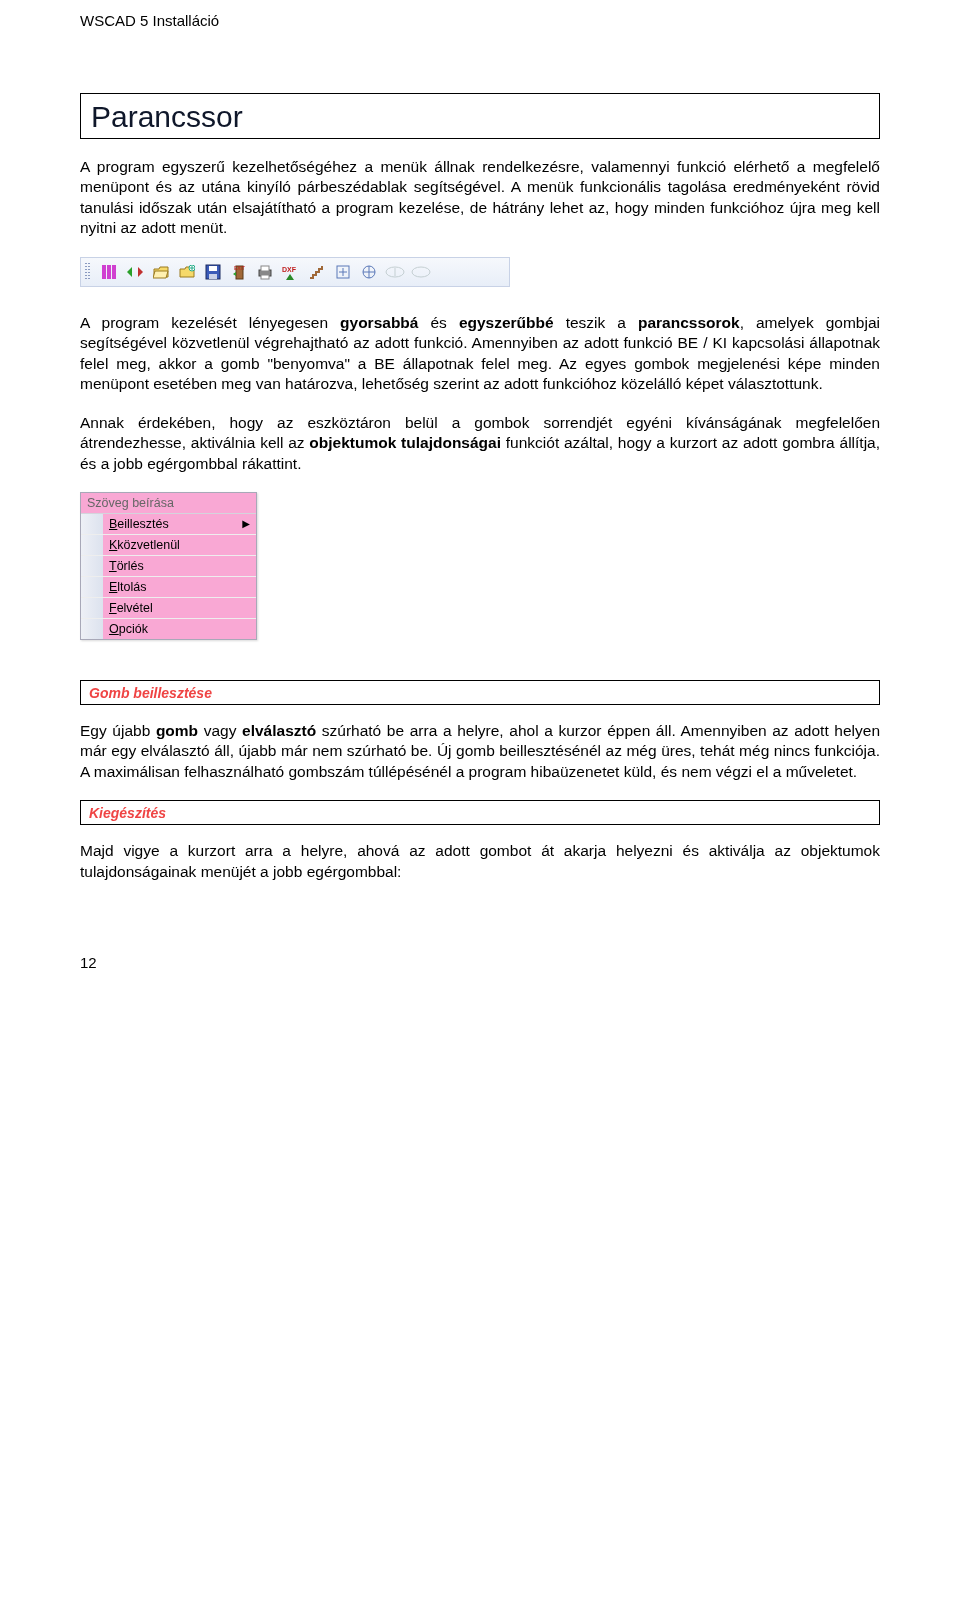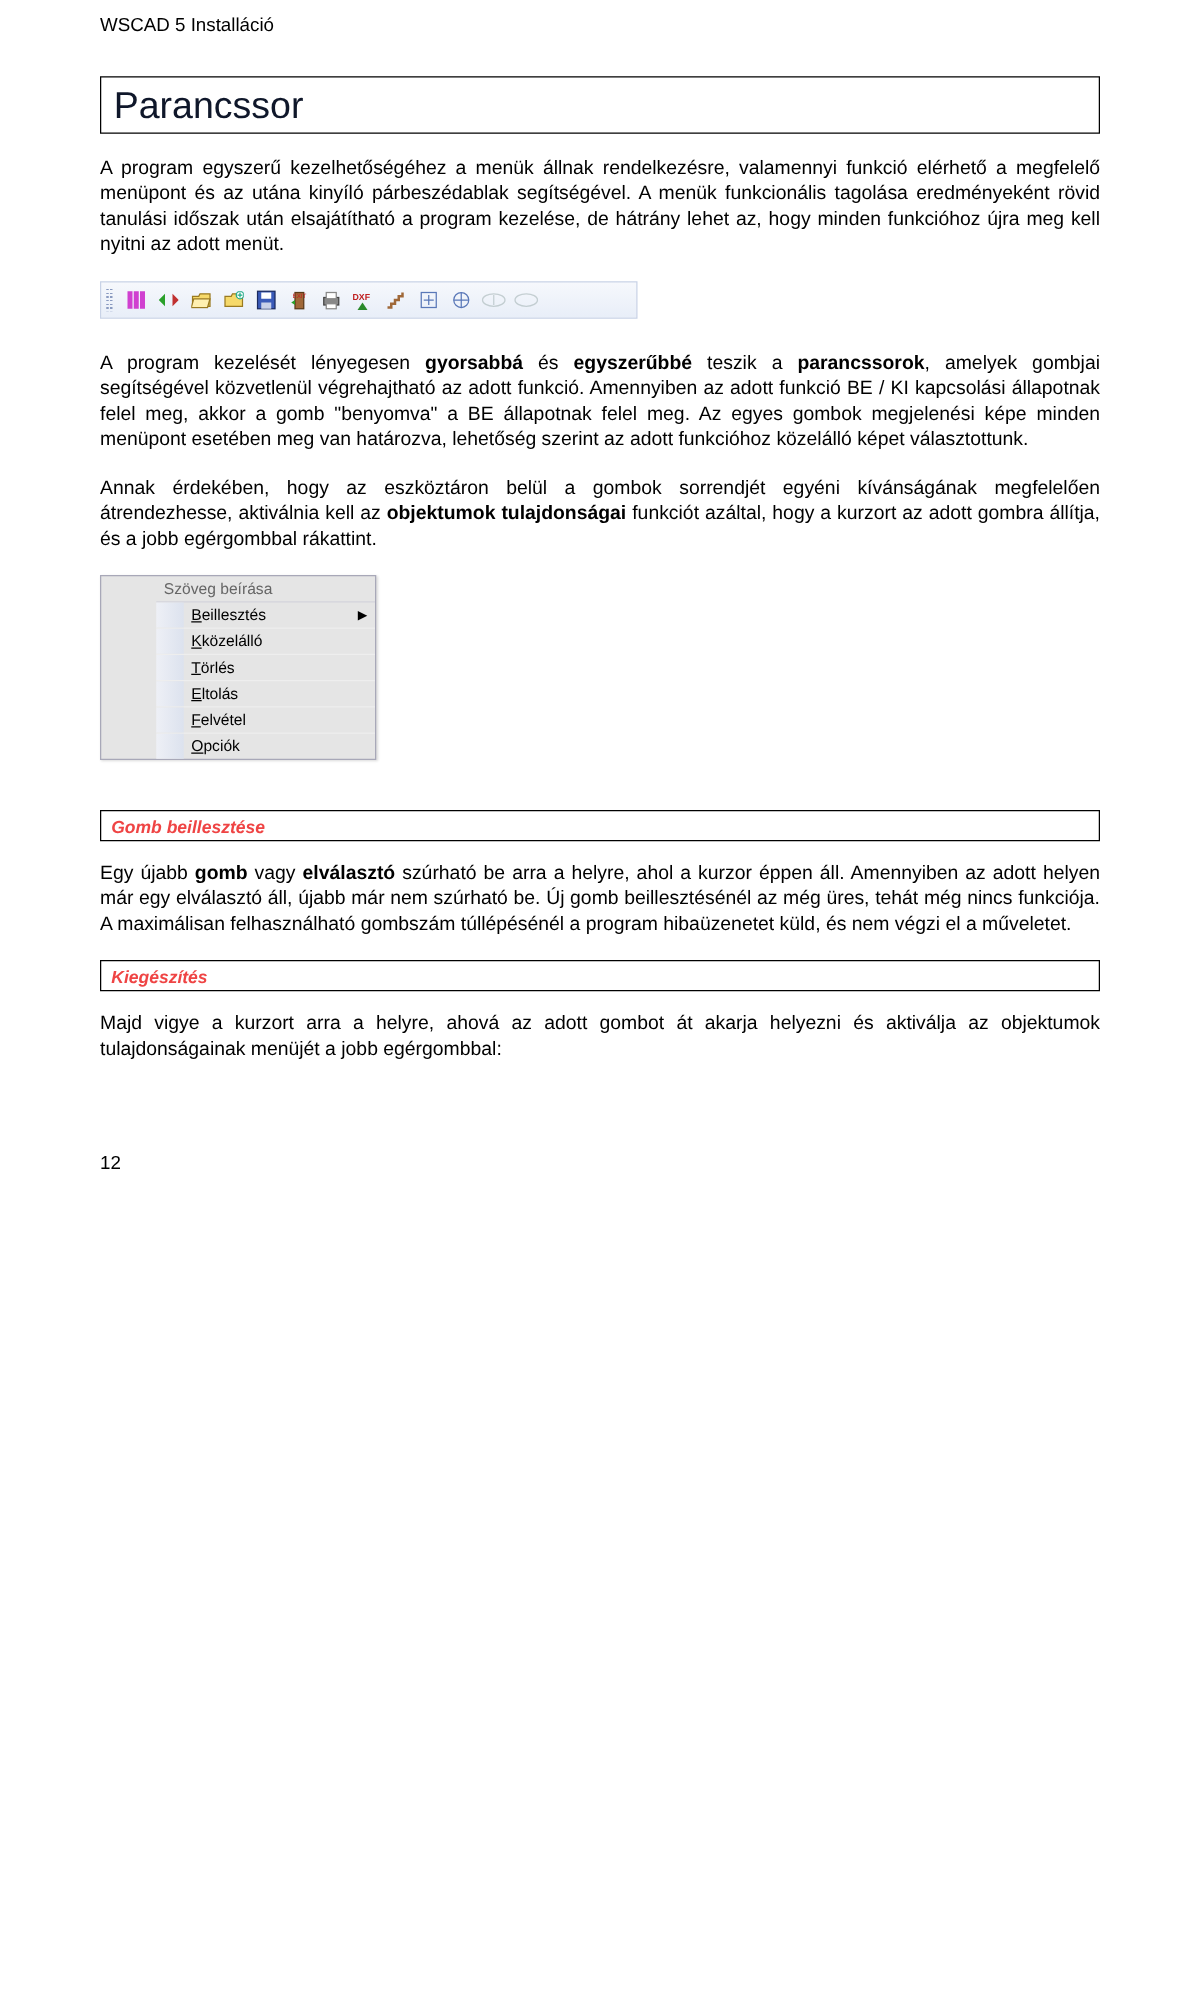--- a/index.html
+++ b/index.html
@@ -10,21 +10,21 @@
     color: #000;
   }
   .page {
     width: 880px;
     margin: 0 auto;
     padding: 12px 40px 40px 40px;
     box-sizing: border-box;
   }
   .doc-header {
     font-size: 15px;
-    margin-bottom: 32px;
+    margin-bottom: 64px;
   }
   .title-box {
     border: 1.5px solid #000;
     padding: 6px 10px 4px 10px;
     margin-bottom: 18px;
   }
   .title-box h1 {
     margin: 0;
     font-size: 30px;
     font-weight: normal;
@@ -63,27 +63,26 @@
     height: 22px;
     display: flex;
     align-items: center;
     justify-content: center;
     font-size: 13px;
     position: relative;
   }
   .tbtn svg { display:block; }
   .ctxmenu {
     border: 1px solid #a8a8b8;
-    background: #e5e5e5;
+    background: #f9a8d4;
     width: 175px;
     margin: 18px 0 40px 0;
     font-family: Tahoma, sans-serif;
     font-size: 12.5px;
     box-shadow: 1px 1px 2px rgba(0,0,0,0.15);
-    padding-left: 44px;
   }
   .ctx-header {
     padding: 3px 6px;
     color: #666;
     border-bottom: 1px solid #d4d4dc;
   }
   .ctx-item {
     display: flex;
     align-items: center;
     padding: 3px 6px 3px 28px;
@@ -234,21 +233,21 @@
 
   <div class="ctxmenu">
     <div class="ctx-header">Szöveg beírása</div>
     <div class="ctx-item">
       <span class="ctx-bar"></span>
       <span class="ctx-label"><span class="ctx-underline">B</span><span>eillesztés</span></span>
       <span class="ctx-sub-arrow">▶</span>
     </div>
     <div class="ctx-item">
       <span class="ctx-bar"></span>
-      <span class="ctx-label"><span class="ctx-underline">K</span><span>közelálló</span></span>
+      <span class="ctx-label"><span class="ctx-underline">K</span><span>közvetlenül</span></span>
     </div>
     <div class="ctx-item">
       <span class="ctx-bar"></span>
       <span class="ctx-label"><span class="ctx-underline">T</span><span>örlés</span></span>
     </div>
     <div class="ctx-item">
       <span class="ctx-bar"></span>
       <span class="ctx-label"><span class="ctx-underline">E</span><span>ltolás</span></span>
     </div>
     <div class="ctx-item">

